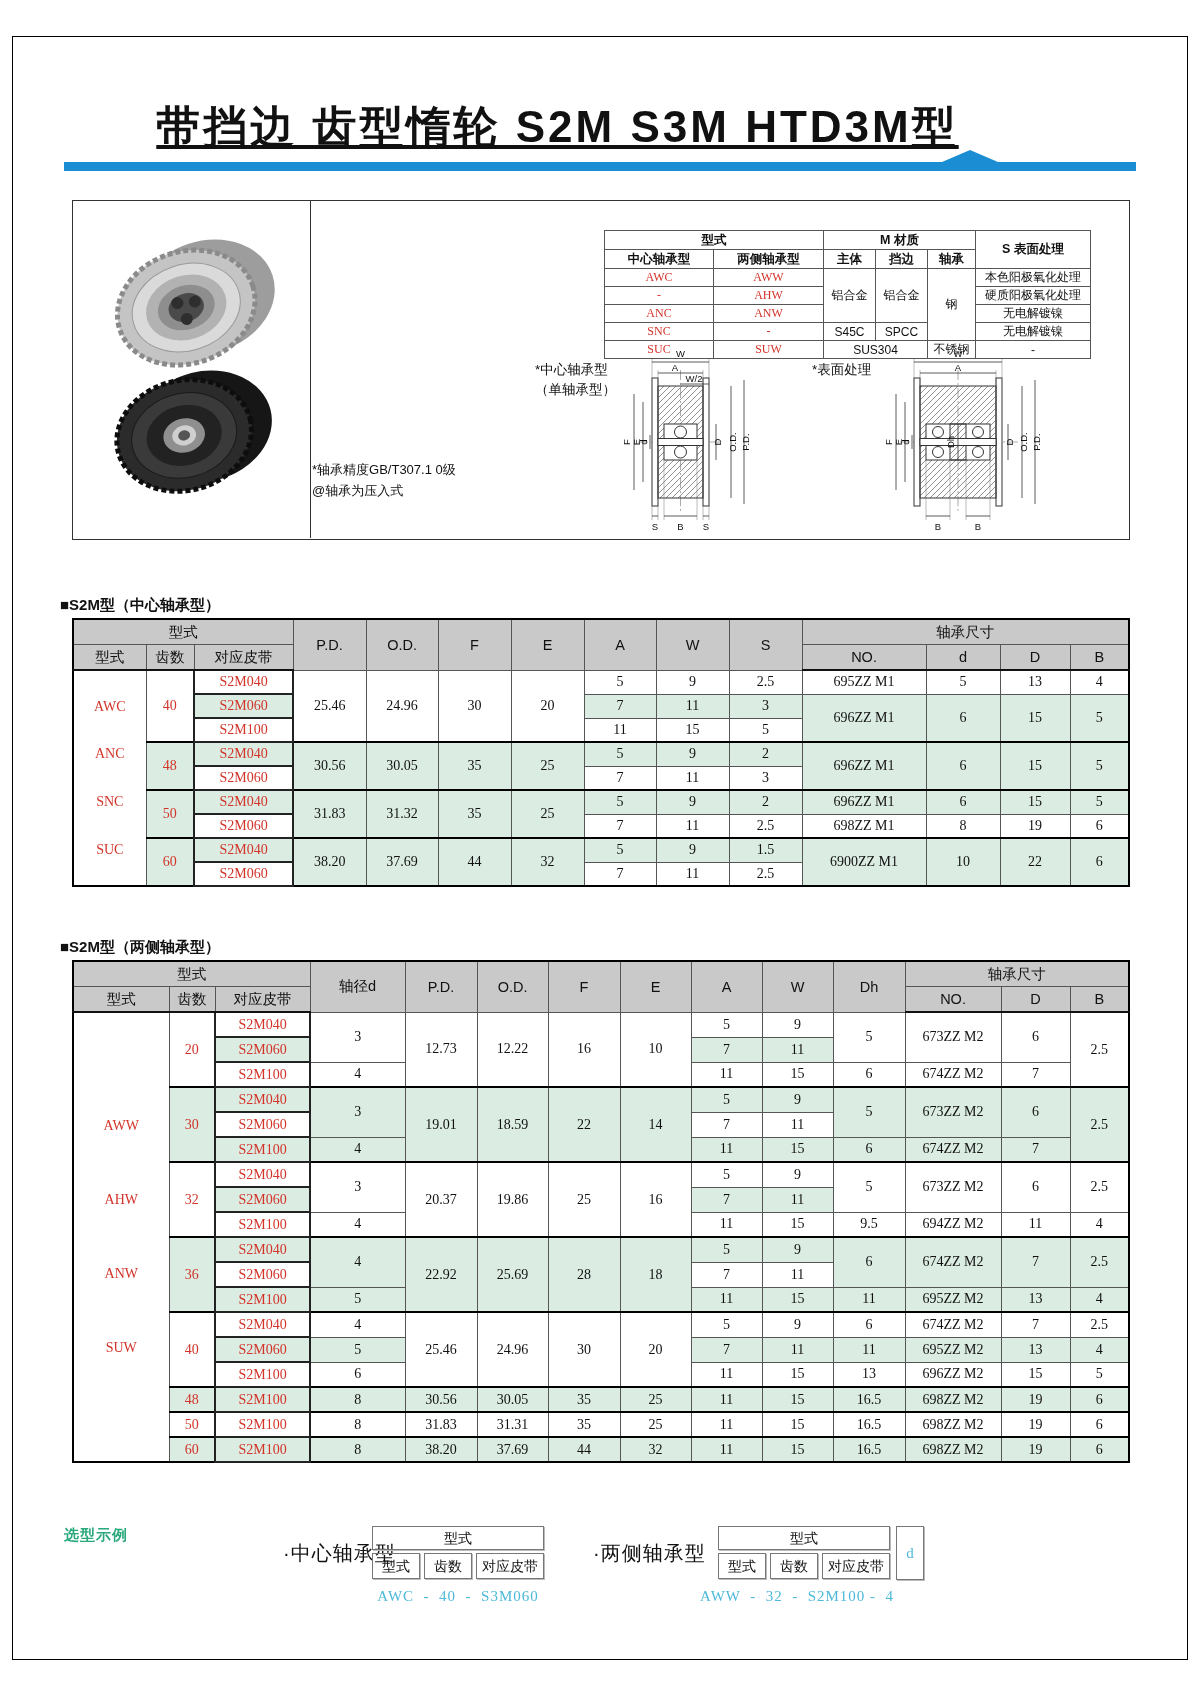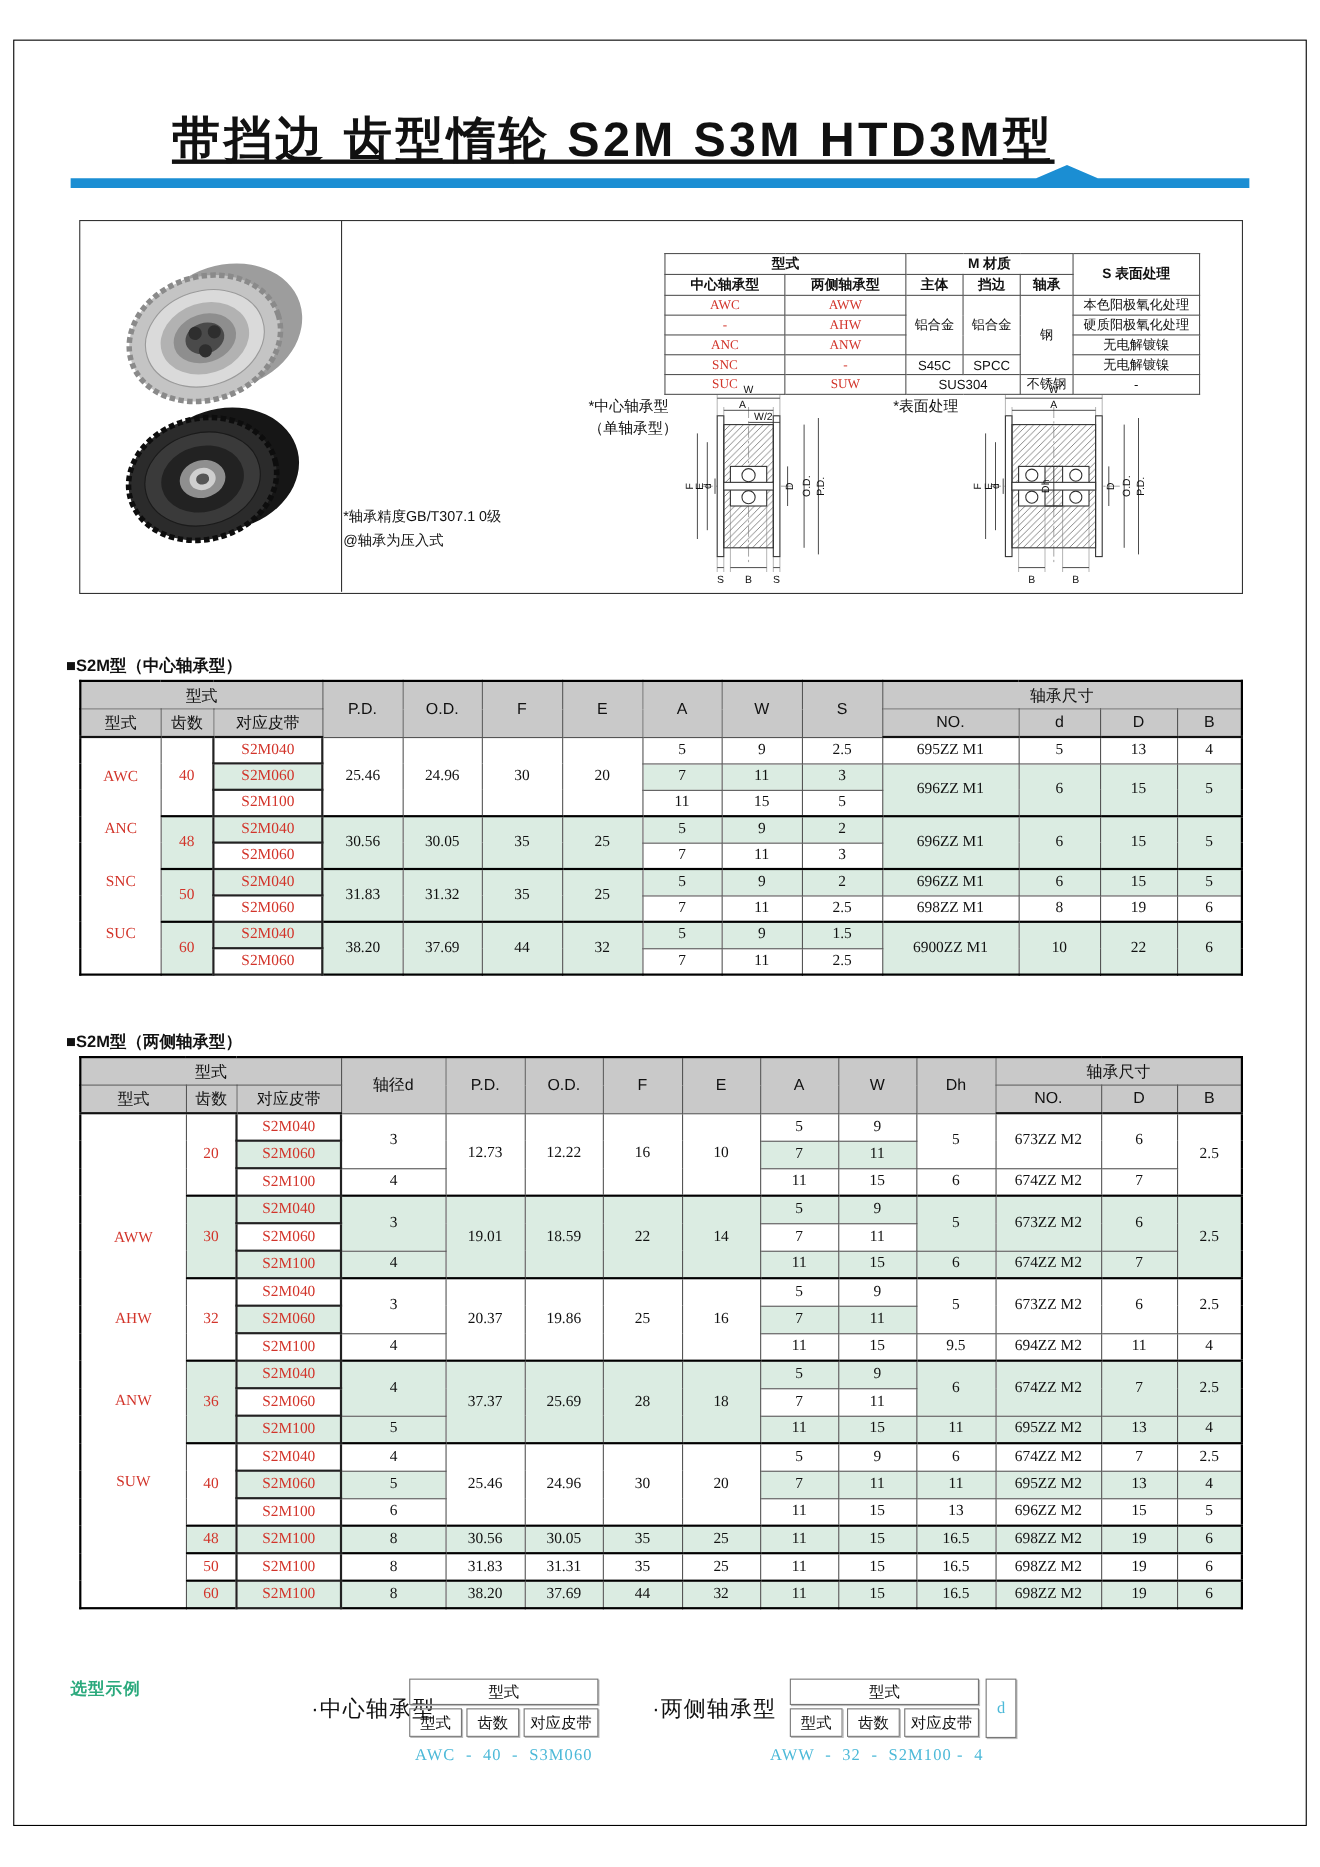--- a/index.html
+++ b/index.html
@@ -546,21 +546,21 @@
           <td>15</td>
           <td>9.5</td>
           <td>694ZZ M2</td>
           <td>11</td>
           <td>4</td>
         </tr>
         <tr class="g grp">
           <td rowspan="3" class="red">36</td>
           <td class="belt">S2M040</td>
           <td rowspan="2">4</td>
-          <td rowspan="3">37.37</td>
+          <td rowspan="3">22.92</td>
           <td rowspan="3">25.69</td>
           <td rowspan="3">28</td>
           <td rowspan="3">18</td>
           <td>5</td>
           <td>9</td>
           <td rowspan="2">6</td>
           <td rowspan="2">674ZZ M2</td>
           <td rowspan="2">7</td>
           <td rowspan="2">2.5</td>
         </tr>

